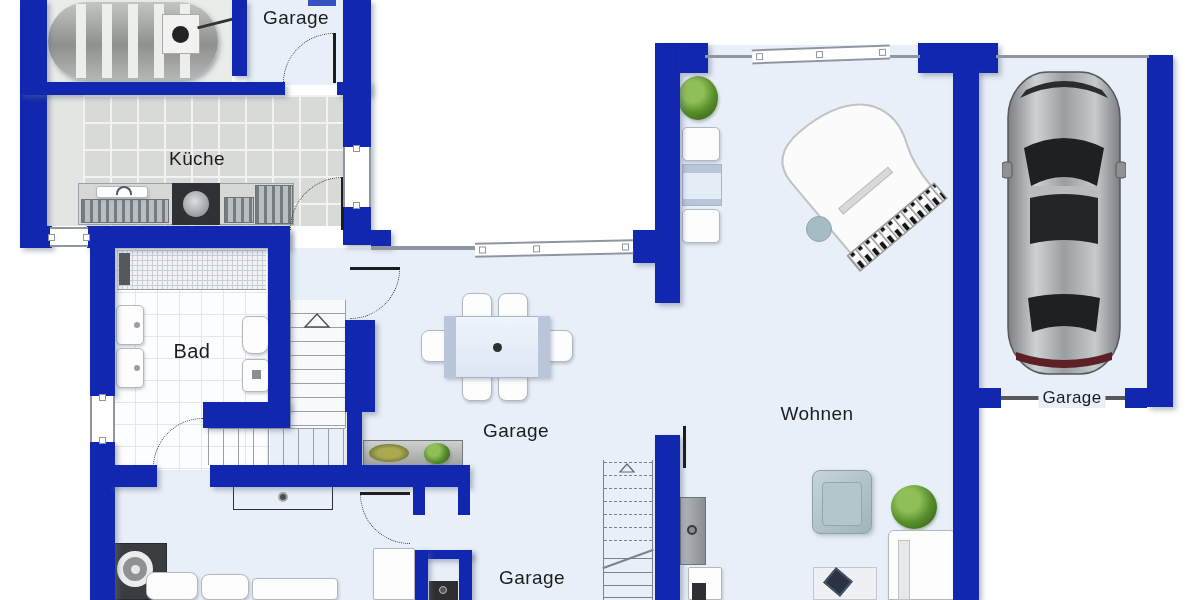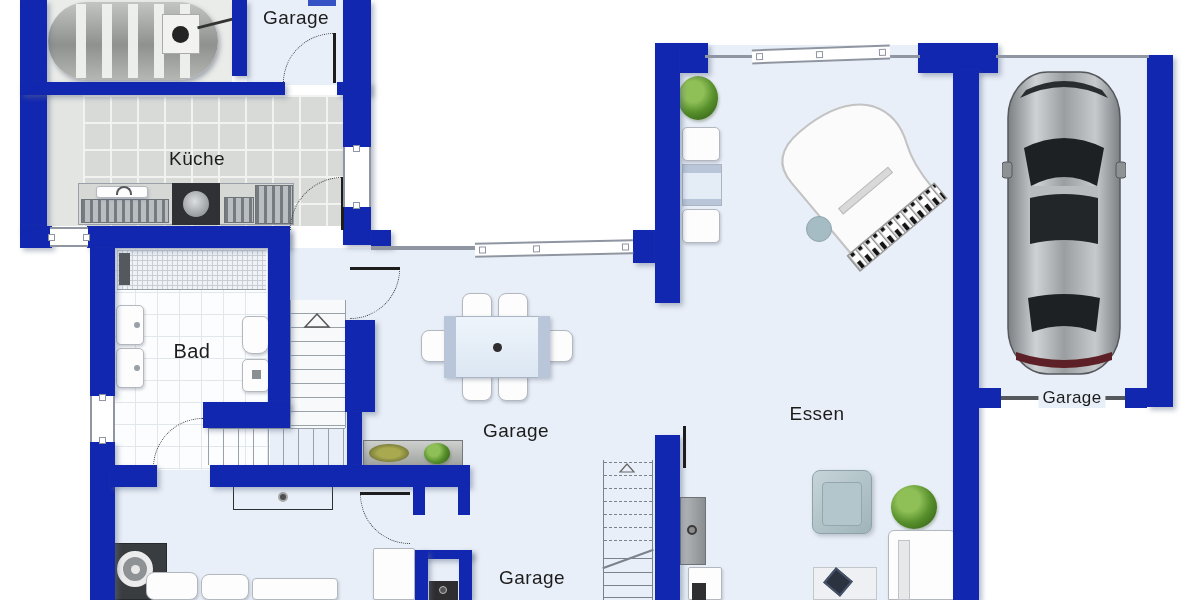--- a/index.html
+++ b/index.html
@@ -279,17 +279,17 @@
   <div class="leaf" style="left:350px;top:267px;width:50px;height:3px"></div>
   <div class="arc arc-tl" style="left:153px;top:418px;width:50px;height:50px"></div>
   <div class="arc arc-bl" style="left:360px;top:494px;width:50px;height:50px"></div>
   <div class="leaf" style="left:360px;top:492px;width:50px;height:3px"></div>
   <div class="leaf" style="left:683px;top:426px;width:3px;height:42px"></div>
 
   <div class="label" style="left:296px;top:18px">Garage</div>
   <div class="label" style="left:197px;top:159px">Küche</div>
   <div class="label" style="left:192px;top:351px;font-size:20px">Bad</div>
   <div class="label" style="left:516px;top:431px">Garage</div>
-  <div class="label" style="left:817px;top:414px">Essen</div>
+  <div class="label" style="left:817px;top:414px">Wohnen</div>
   <div class="label" style="left:532px;top:578px">Garage</div>
   <div class="label" style="left:1072px;top:398px;font-size:17px;background:var(--floor,#e9eff8);padding:0 4px">Garage</div>
 
 </div>
 
 </body></html>

